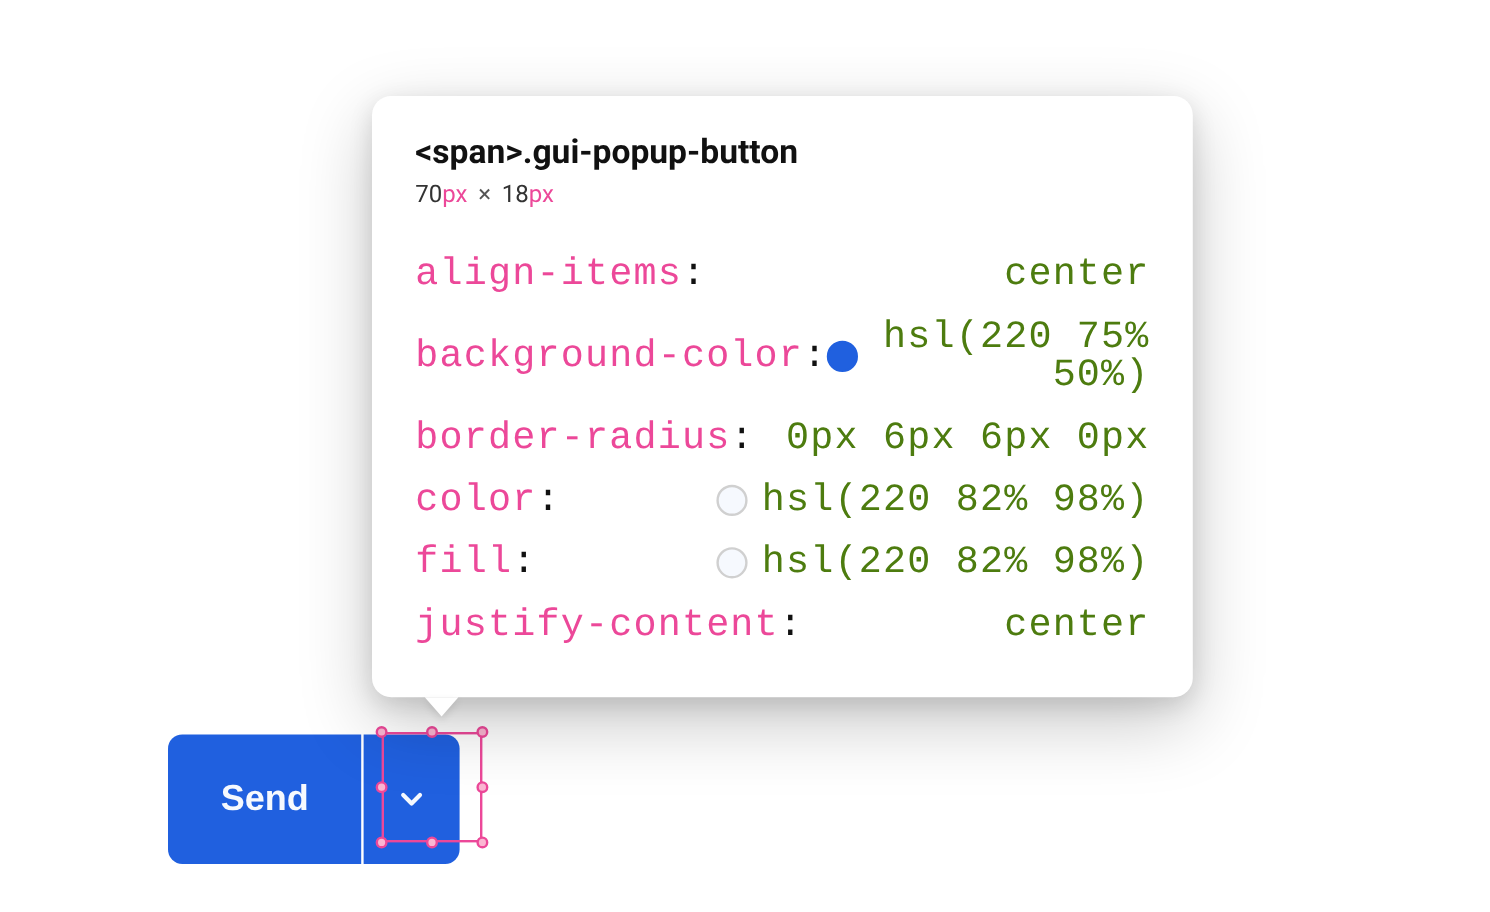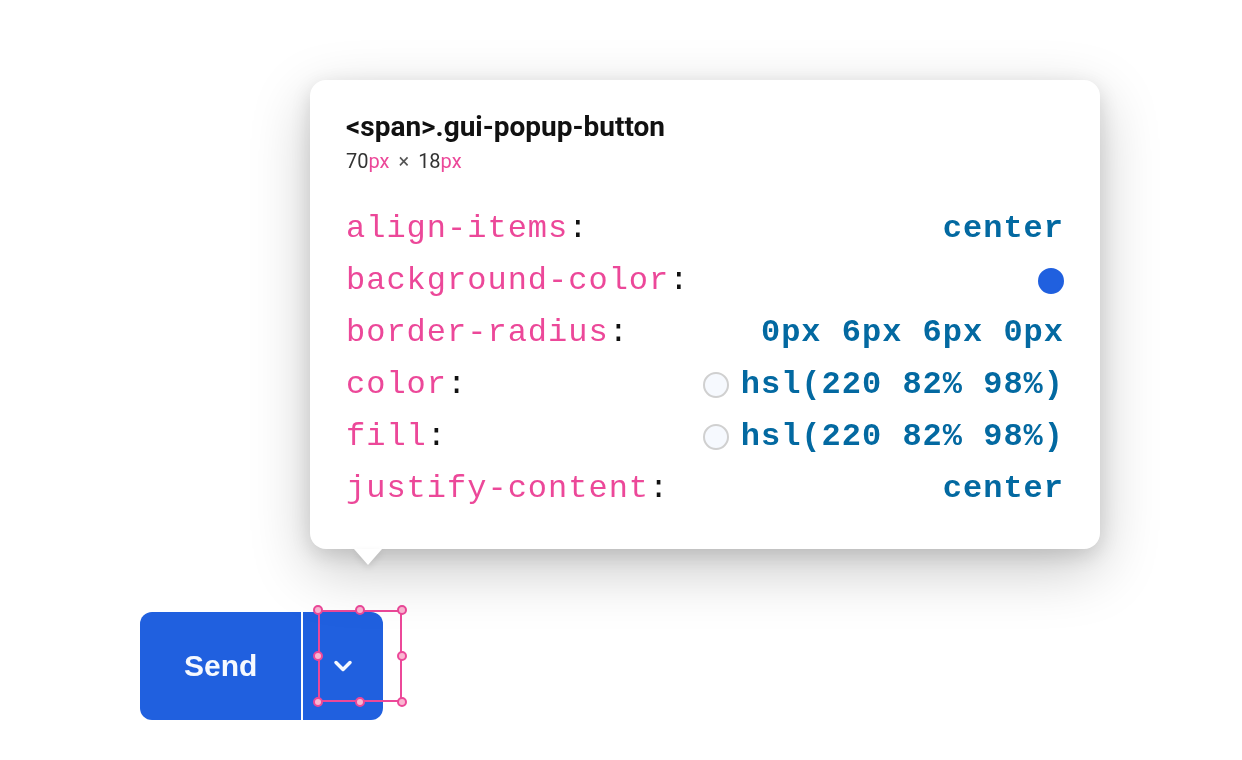--- a/index.html
+++ b/index.html
@@ -102,21 +102,21 @@
     .handle.mr { right: -1px; top: 50%; transform: translateY(-50%); }
     .handle.bl { left: -1px; bottom: -1px; }
     .handle.bm { left: 50%; bottom: -1px; transform: translateX(-50%); }
     .handle.br { right: -1px; bottom: -1px; }
 
     
     .tooltip {
       position: absolute;
       left: 310px;
       top: 80px;
-      width: 790px;
+      width: 684px;
       background: #ffffff;
       border-radius: 16px;
       box-shadow: 0 20px 60px rgba(0,0,0,0.22), 0 6px 20px rgba(0,0,0,0.12);
       padding: 30px 36px 34px 36px;
     }
 
     .tooltip::after {
       content: "";
       position: absolute;
       left: 44px;
@@ -175,26 +175,25 @@
     .prop-key {
       color: #ec4899;
       white-space: nowrap;
     }
 
     .prop-key .colon {
       color: #111;
     }
 
     .prop-val {
-      color: #0369a1;
+      color: #4d7c0f;
       display: flex;
       align-items: center;
       gap: 12px;
       text-align: right;
-      font-weight: bold;
     }
 
     .swatch {
       width: 26px;
       height: 26px;
       border-radius: 50%;
       border: 2px solid #d0d0d0;
       flex-shrink: 0;
     }
 
@@ -249,20 +248,21 @@
     <div class="prop-row">
           <span class="prop-key">align-items<span class="colon">:</span></span>
           <span class="prop-val">
             <span>center</span>
           </span>
         </div>
         <div class="prop-row">
           <span class="prop-key">background-color<span class="colon">:</span></span>
           <span class="prop-val">
             <span class="swatch blue"></span>
+            <span>hsl(220 75% 50%)</span>
           </span>
         </div>
         <div class="prop-row">
           <span class="prop-key">border-radius<span class="colon">:</span></span>
           <span class="prop-val">
             <span>0px 6px 6px 0px</span>
           </span>
         </div>
         <div class="prop-row">
           <span class="prop-key">color<span class="colon">:</span></span>

